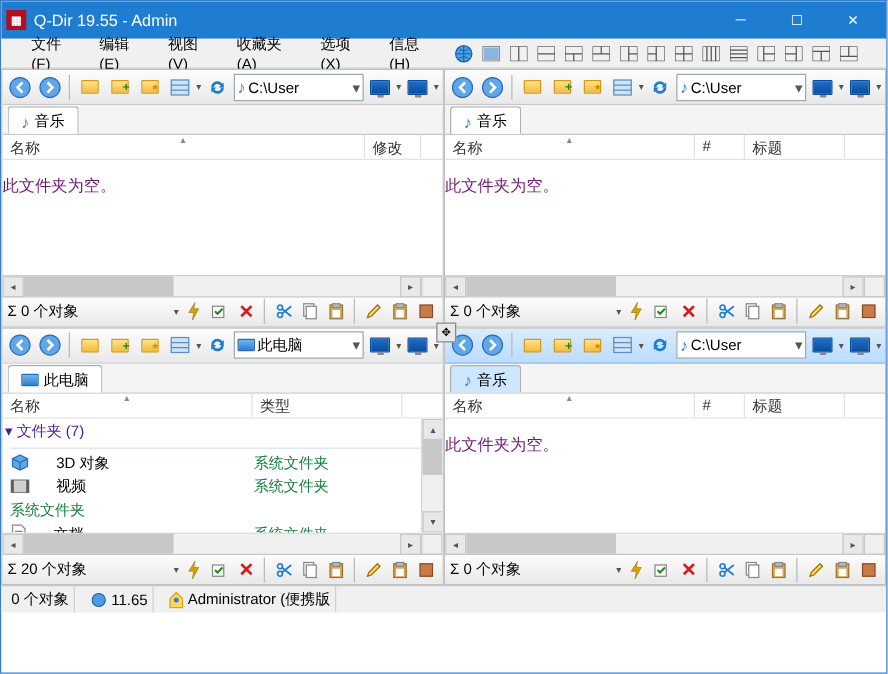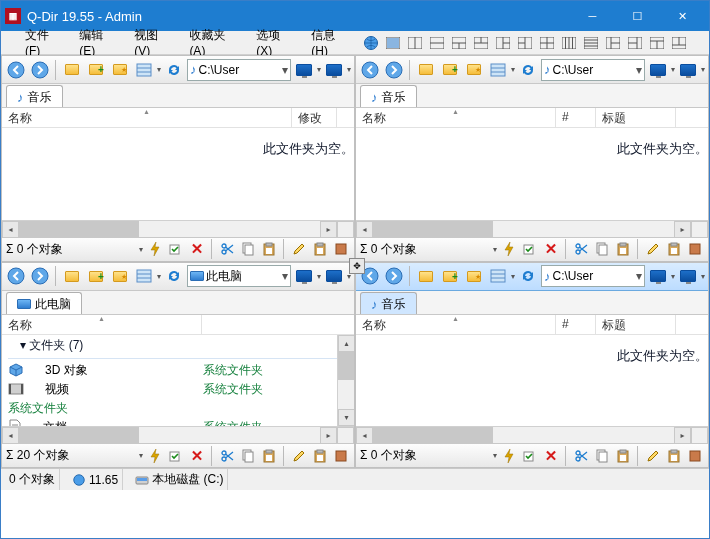--- a/index.html
+++ b/index.html
@@ -21,22 +21,22 @@
 .tbtn{width:22px;height:22px;display:flex;align-items:center;justify-content:center;border:1px solid transparent;border-radius:2px}
 .tsep{width:2px;height:20px;border-left:1px solid #bababa;margin:0 2px}
 .pathbox{flex:1;min-width:60px;height:22px;border:1px solid #9aa;background:#fff;display:flex;align-items:center;padding:0 2px;gap:2px}
 .pathbox .dd{margin-left:auto;color:#555}
 .tabs{height:24px;background:#f4f4f4;border-bottom:1px solid #c8c8c8;display:flex;align-items:flex-end;padding:0 4px}
 .tab{height:22px;padding:2px 10px 0;border:1px solid #b0b0b0;border-bottom:none;background:#fff;border-radius:3px 3px 0 0;display:flex;align-items:center;gap:4px}
 .listhdr{height:20px;background:#fff;display:flex;border-bottom:1px solid #e2e2e2}
 .lh{padding:2px 6px;border-right:1px solid #e2e2e2;color:#333;position:relative}
 .lh .sort{position:absolute;top:-1px;left:50%;transform:translateX(-50%);font-size:8px;color:#888}
 .content{flex:1;background:#fff;position:relative;overflow:hidden}
-.empty{text-align:right;padding:12px 0;color:#0f172a;font-size:13px}
-.grp{padding:2px 18px;color:#0f172a}
+.empty{text-align:left;padding:12px 0;color:#701a75;font-size:13px}
+.grp{padding:2px 2px;color:#4c1d95}
 .row{display:flex;padding:1px 6px;align-items:center}
 .row .nm{width:195px;display:flex;align-items:center;gap:21px}
 .row .tp{color:#15803d}
 .grpline{height:1px;background:#d6e4f4;margin:2px 6px}
 .vscroll{position:absolute;right:0;top:0;bottom:0;width:17px;background:#f0f0f0;border-left:1px solid #d0d0d0;display:flex;flex-direction:column}
 .hscroll{height:17px;background:#f0f0f0;border-top:1px solid #d0d0d0;display:flex}
 .sbtn{width:17px;height:17px;background:#e8e8e8;display:flex;align-items:center;justify-content:center;font-size:8px;color:#555;border:1px solid #c8c8c8}
 .strk{flex:1;background:#f0f0f0}
 .pstatus{height:24px;background:linear-gradient(#fdfdfd,#e8e8e8);border-top:1px solid #c8c8c8;display:flex;align-items:center;padding:0 4px;gap:3px}
 .pstatus .st{flex:0 0 auto;margin-right:auto}
@@ -493,20 +493,21 @@
         <span style="font-size:8px;color:#555">▾</span>
     </div>
     <div class="tabs">
       <div class="tab active">
           <div class="pc-ico"></div>
           <span>此电脑</span>
         </div>
     </div>
     <div class="listhdr">
         <div class="lh" style="width:200px"><span class="sort">▴</span>名称</div>
+        <div class="lh" style="width:120px">类型</div>
       </div>
     <div class="content">
         <div class="grp">▾ 文件夹 (7)</div>
         <div class="grpline"></div>
         <div class="row">
           <div class="nm">
             <svg width="16" height="14">
               <path d="M8 1l6 3v6l-6 3-6-3V4z" fill="#5fa7e8" stroke="#2a6db5"></path>
               <path d="M2 4l6 3 6-3M8 7v6" stroke="#2a6db5" fill="none"></path>
             </svg>
@@ -747,19 +748,19 @@
 
 <div class="mainstatus">
   <div class="cell">0 个对象</div>
   <div class="cell">
       <svg width="14" height="14" viewBox="0 0 16 16">
         <circle cx="8" cy="8" r="6" fill="#4a9de8" stroke="#1a5fa5"></circle>
       </svg>
       <span>11.65</span>
     </div>
   <div class="cell">
-      <svg width="14" height="12">
-        <rect x="1" y="3" width="12" height="7" rx="1" fill="#d0d0d0" stroke="#888"></rect>
-        <rect x="2" y="4" width="10" height="3" fill="#5a9de8"></rect>
+      <svg width="12" height="14">
+        <path d="M6 1l5 5v7H1V6z" fill="#ffd966" stroke="#d9a300"></path>
+        <circle cx="6" cy="7" r="2" fill="#3a7ec7"></circle>
       </svg>
-      <span>本地磁盘 (C:)</span>
+      <span>Administrator (便携版</span>
     </div>
 </div>
 
 </body></html>

